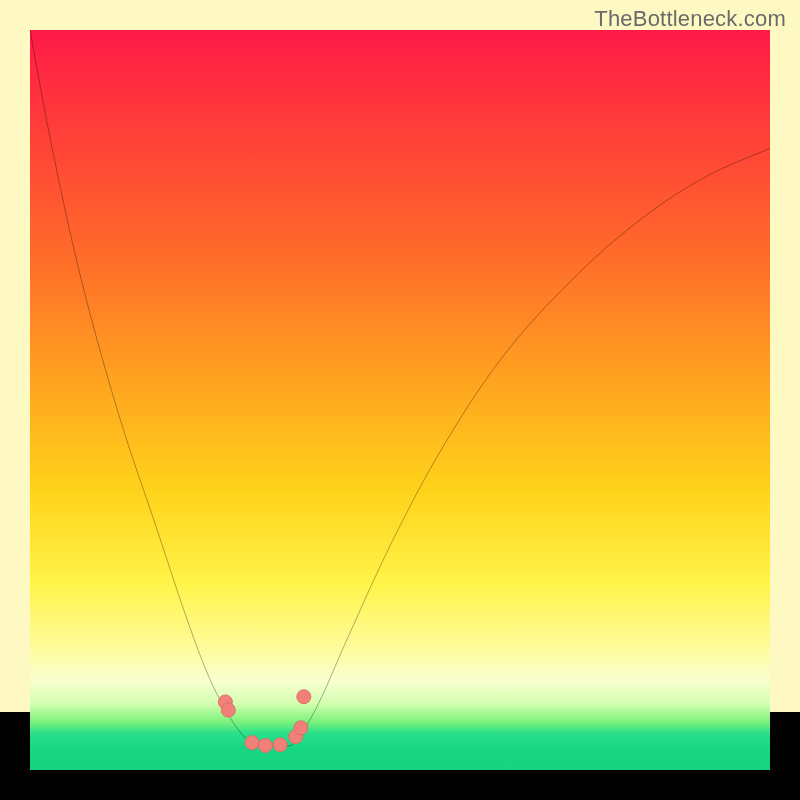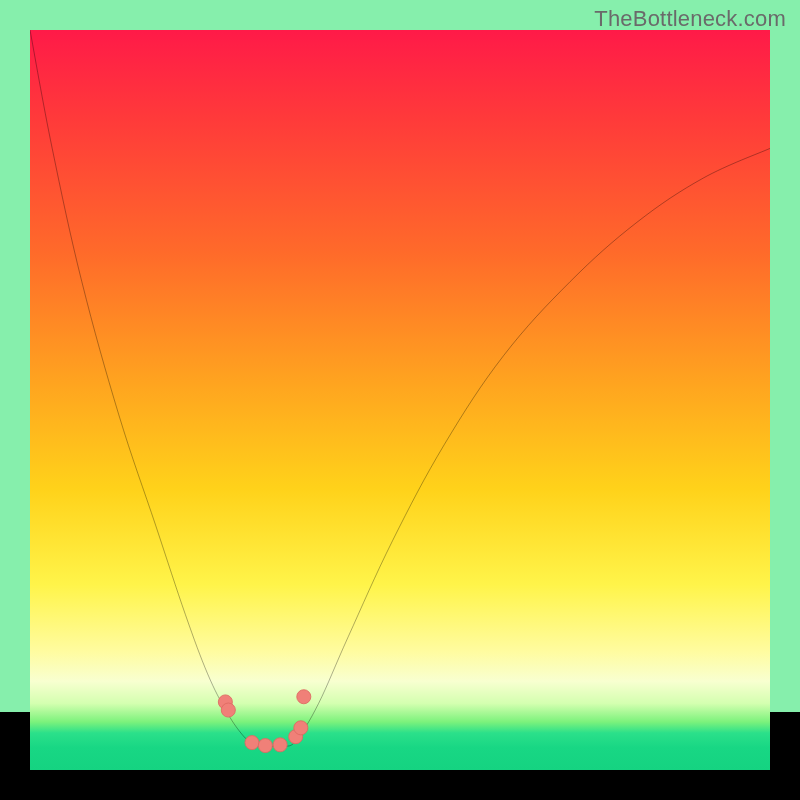--- a/index.html
+++ b/index.html
@@ -8,21 +8,21 @@
     width: 800px;
     height: 800px;
     background: #000;
     overflow: hidden;
     font-family: Arial, Helvetica, sans-serif;
   }
   .frame {
     position: absolute;
     left: 0; top: 0;
     width: 800px; height: 712px;
-    background: #86efac;
+    background: #fef9c3;
   }
   .plot {
     position: absolute;
     left: 30px;
     top: 30px;
     width: 740px;
     height: 740px;
     overflow: hidden;
   }
   .gradient {

